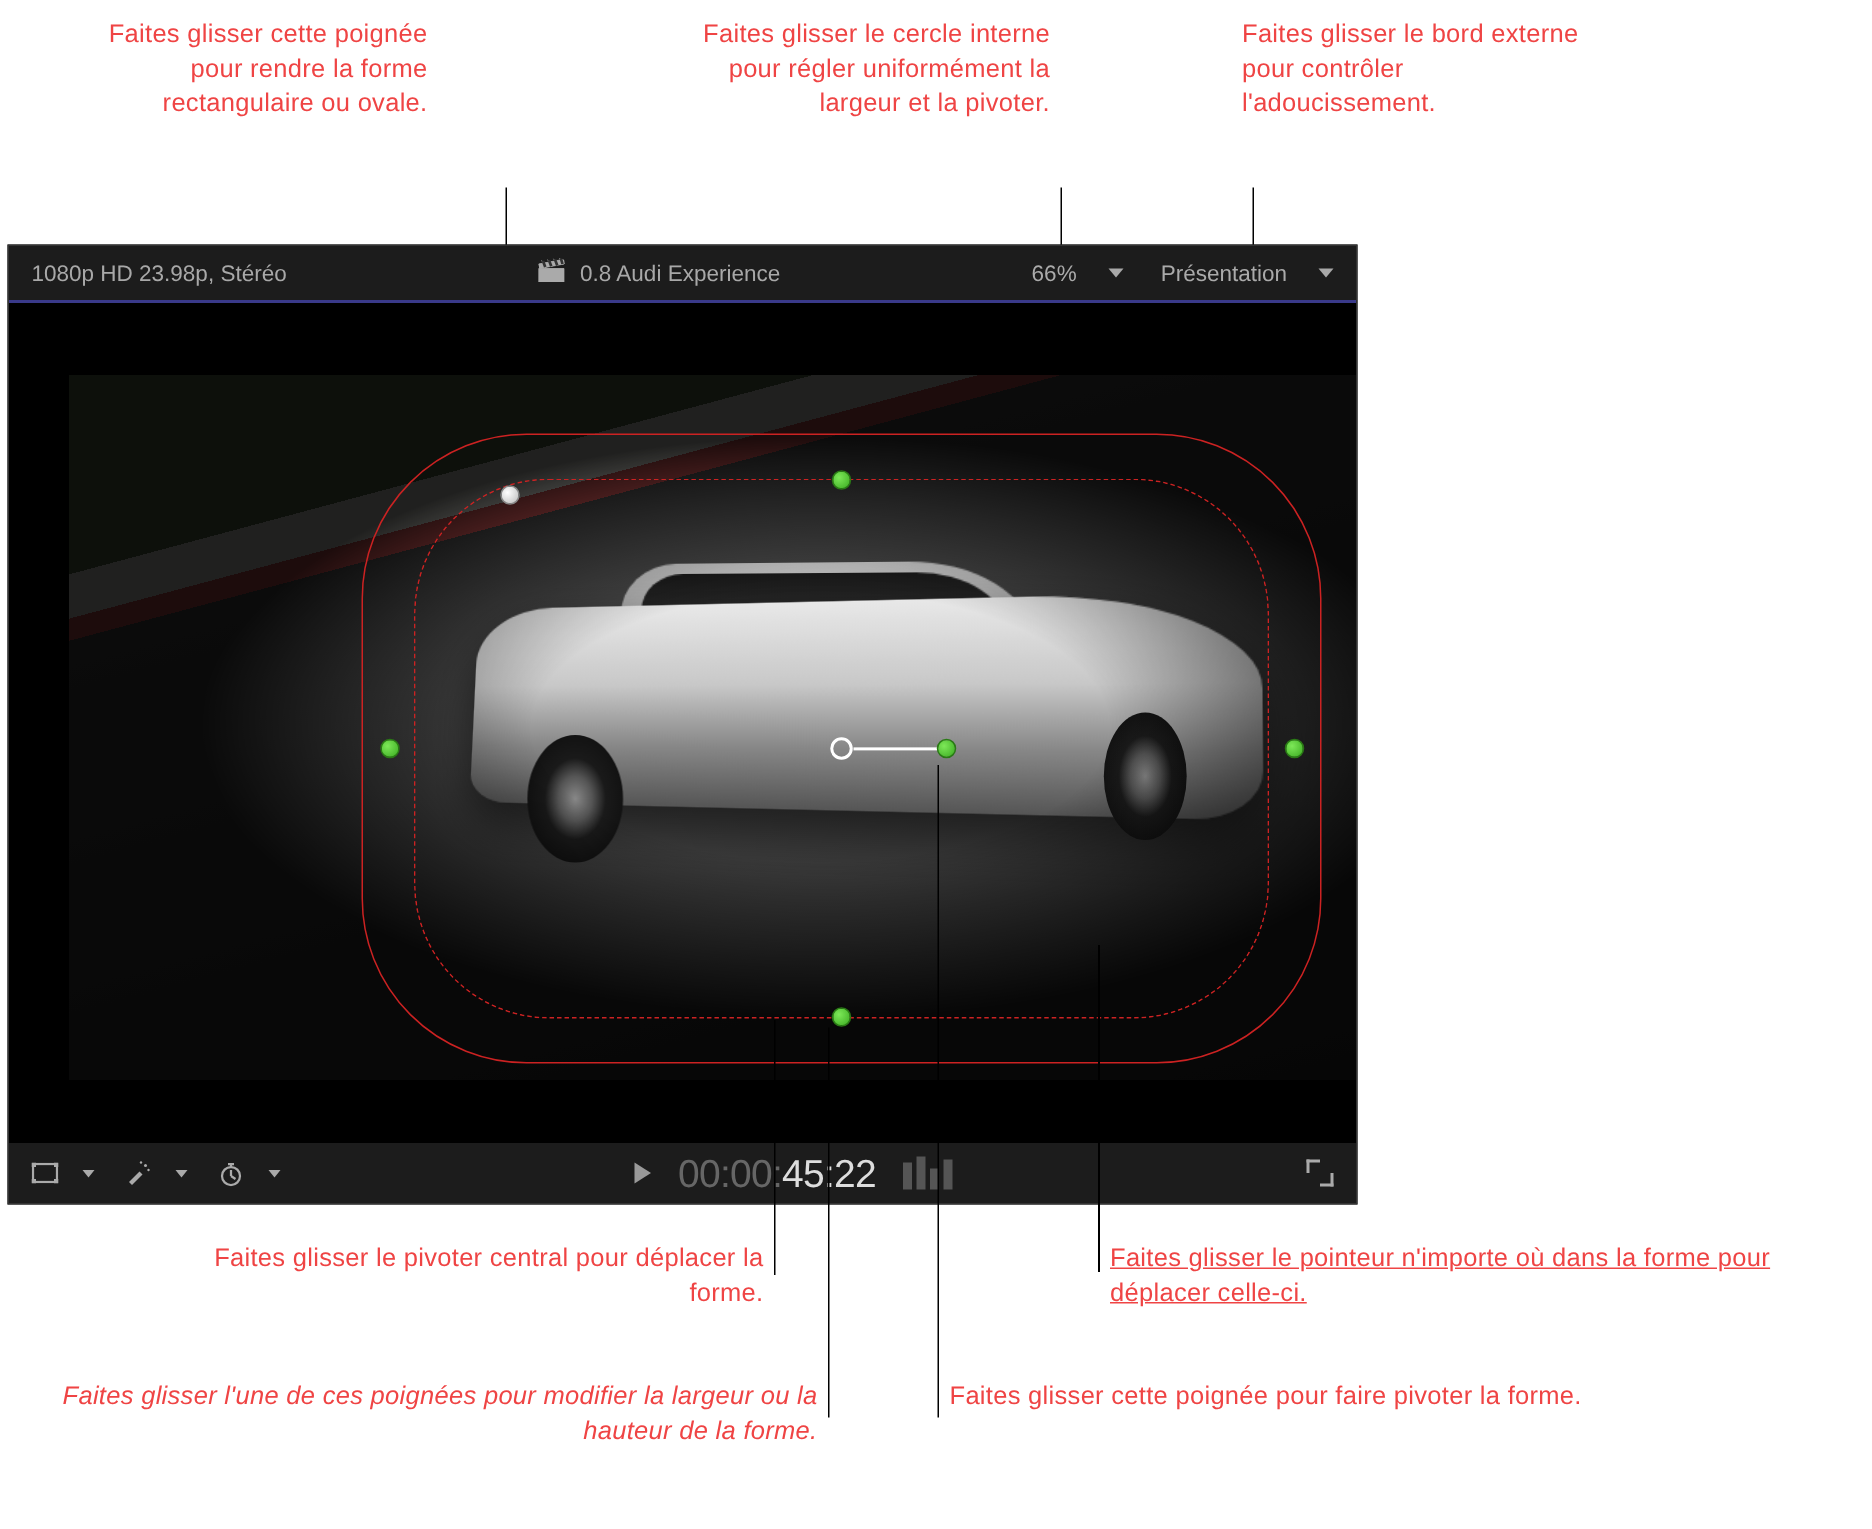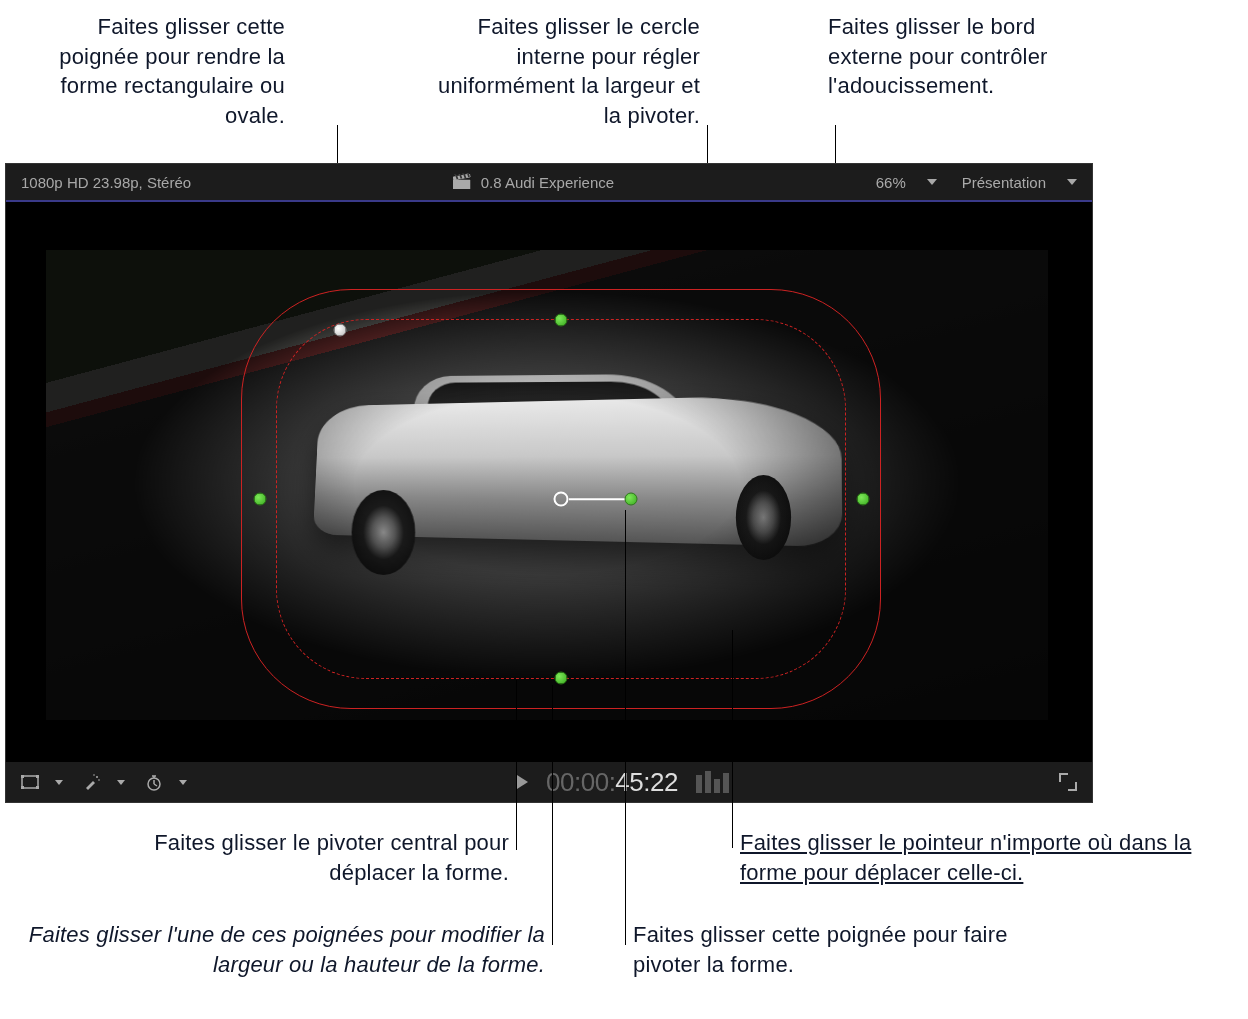--- a/index.html
+++ b/index.html
@@ -9,36 +9,36 @@
     }
     body {
       font-family: -apple-system, BlinkMacSystemFont, "Helvetica Neue", sans-serif;
       background: #fff;
       width: 1248px;
       height: 1019px;
       position: relative;
     }
     .annotation {
       position: absolute;
-      font-size: 22px;
-      color: #0f172a;
+      font-size: 17px;
+      color: #ef4444;
       line-height: 1.35;
       letter-spacing: 0.2px;
     }
     .ann-right { text-align: right; }
     .ann-left { text-align: left; }
     .leader {
       position: absolute;
       background: #000;
     }
     .viewer {
       position: absolute;
       left: 5px;
       top: 163px;
-      width: 1088px;
+      width: 900px;
       height: 640px;
       background: #000;
       border: 1px solid #333;
     }
     .viewer-topbar {
       position: absolute;
       top: 0;
       left: 0;
       right: 0;
       height: 38px;

